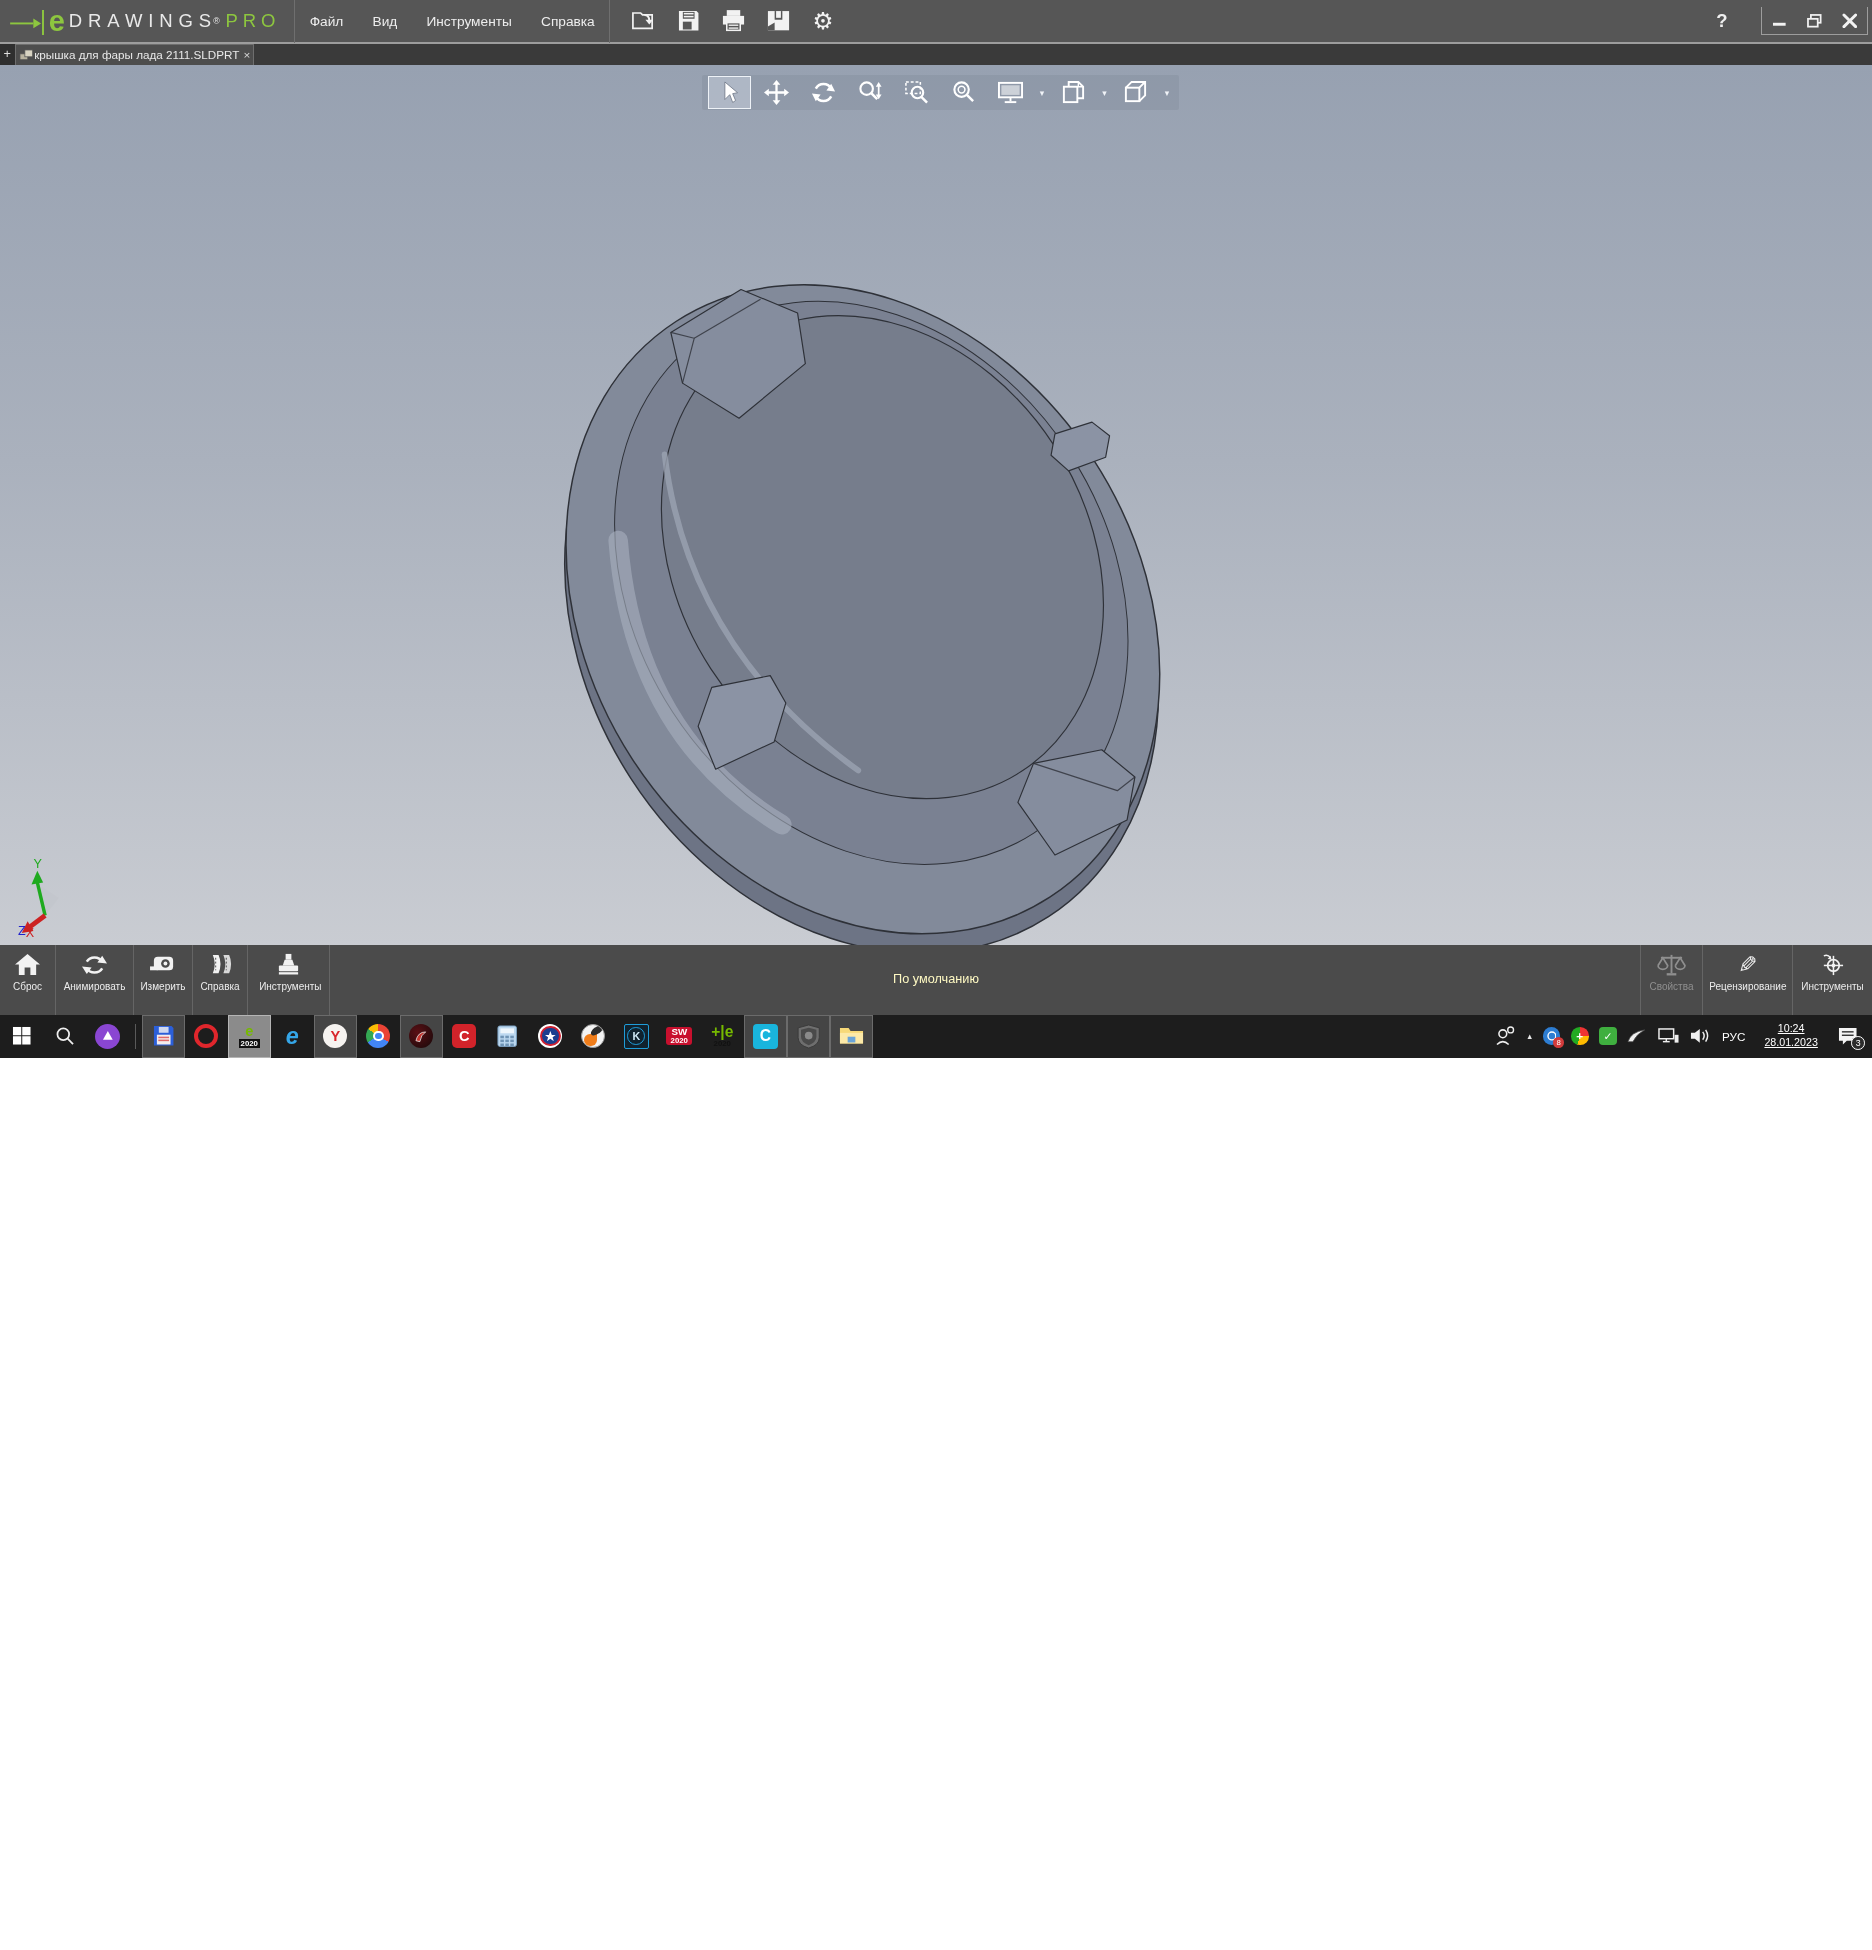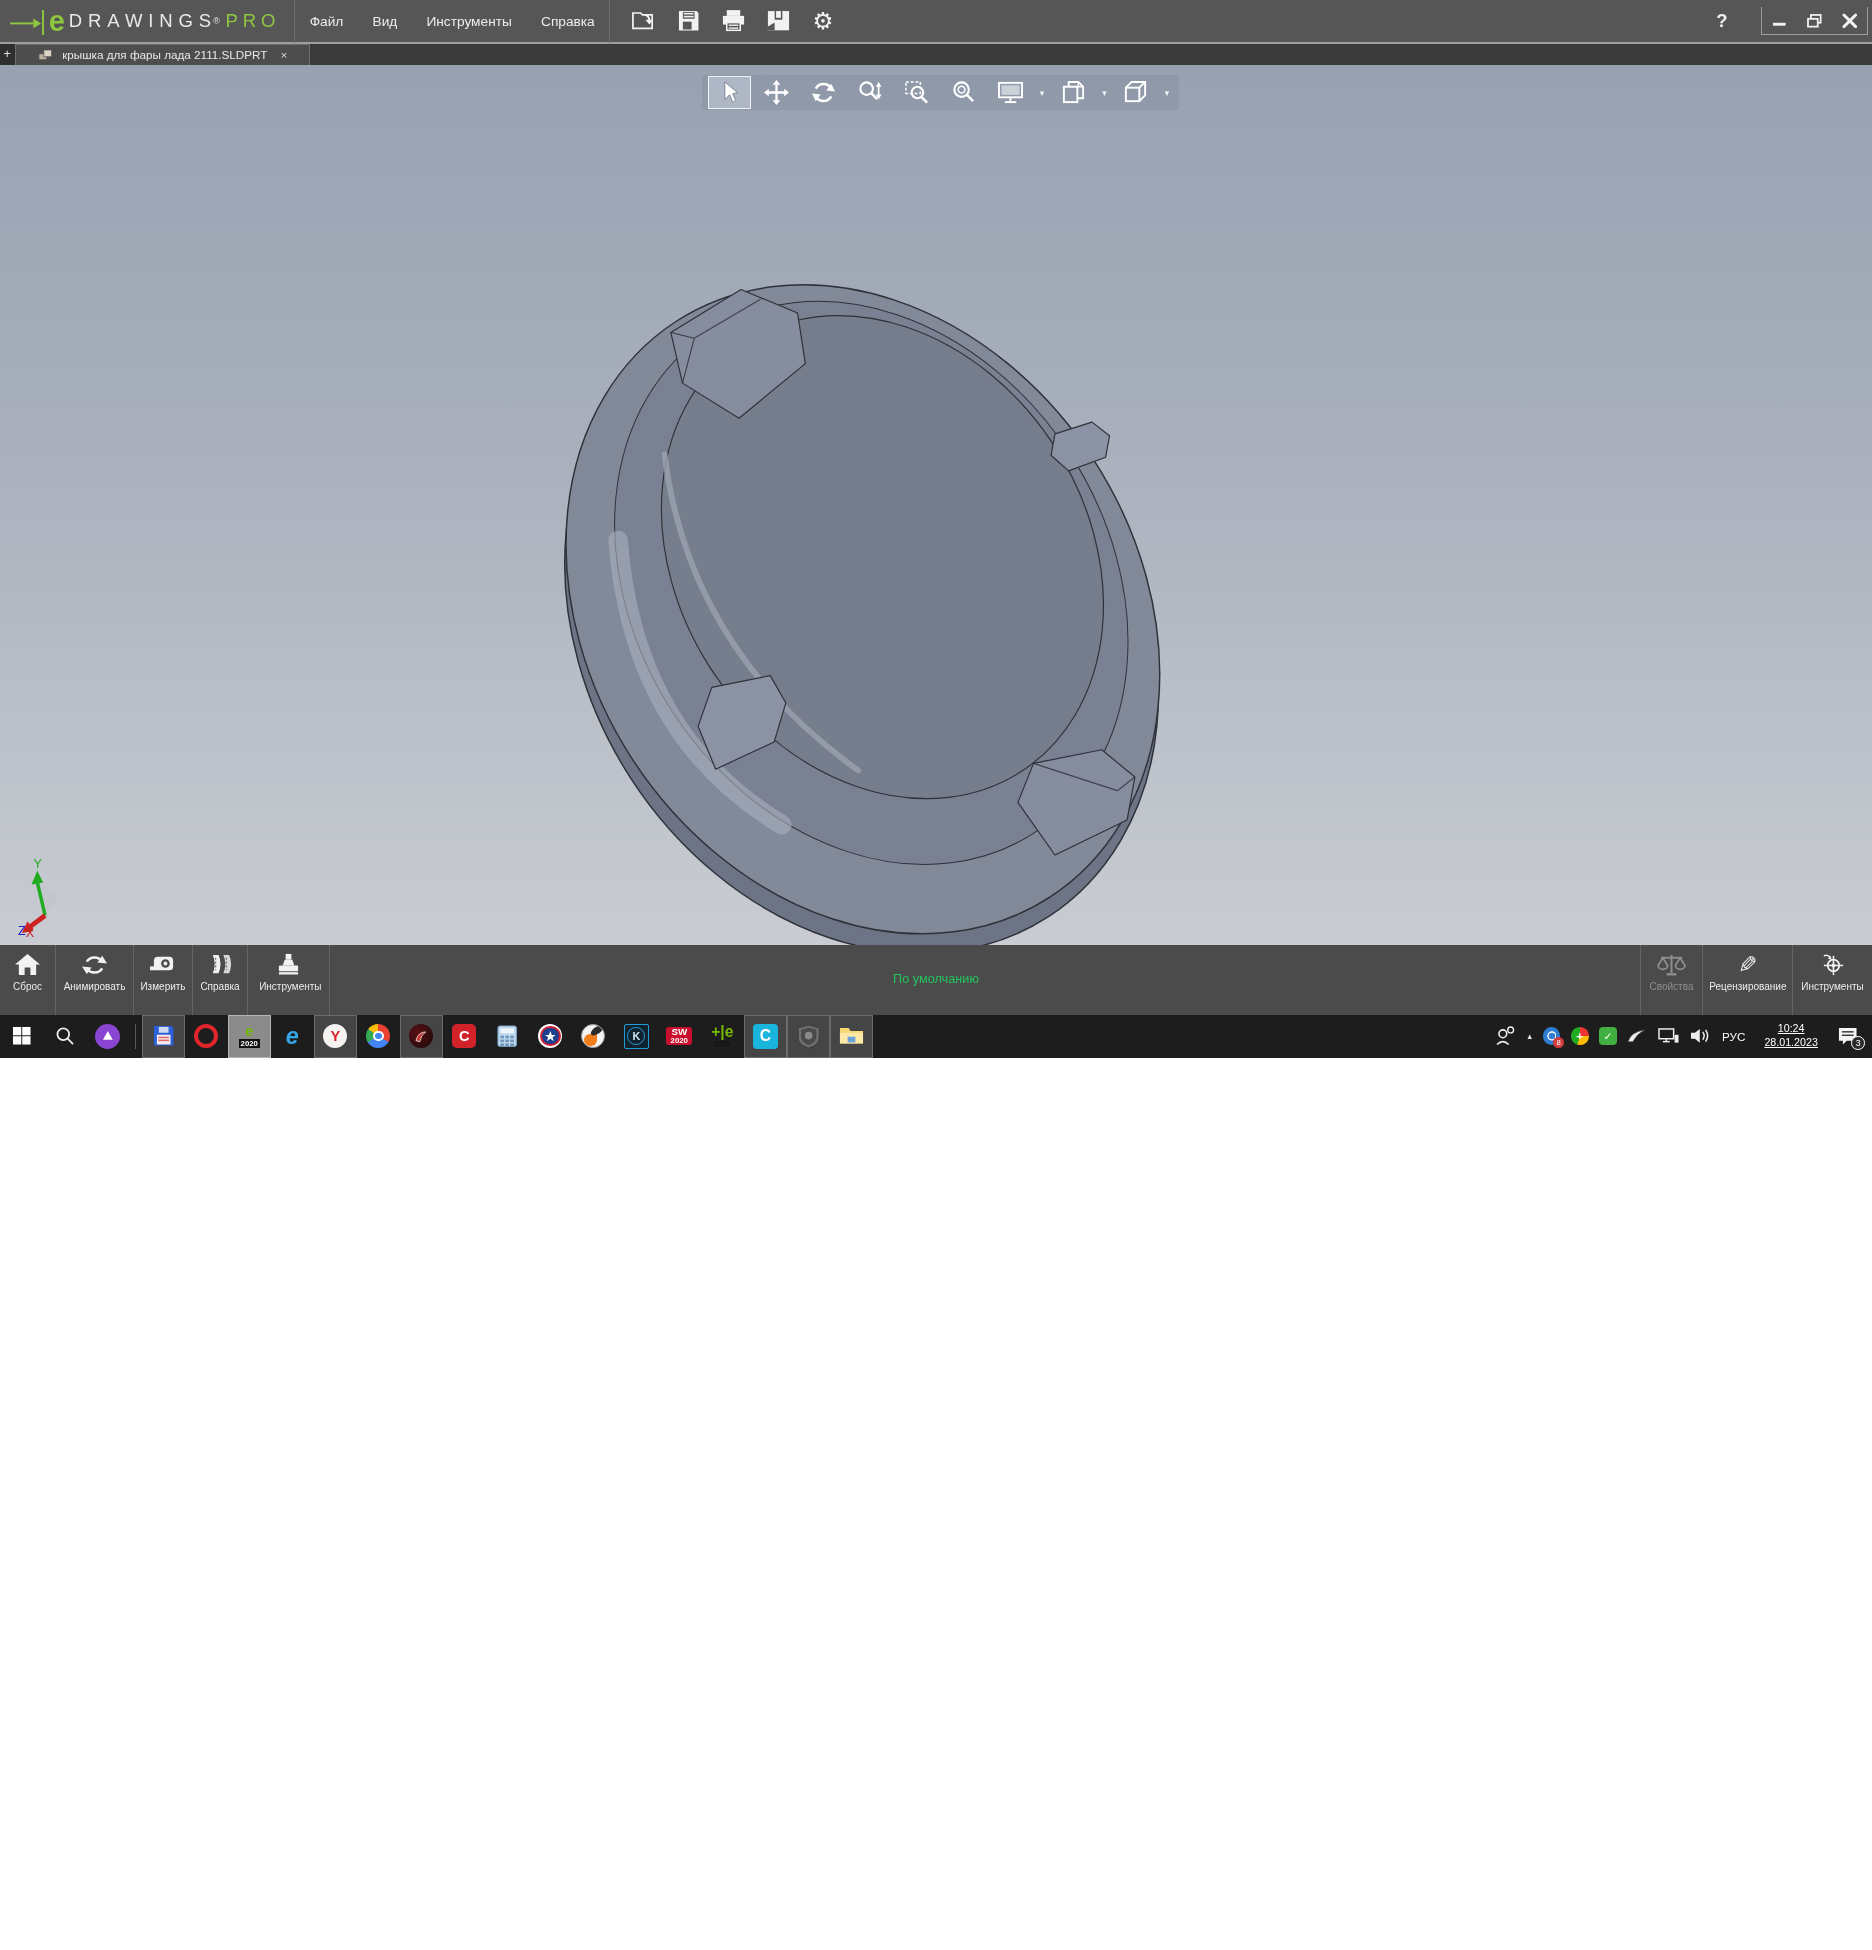--- a/index.html
+++ b/index.html
@@ -24,21 +24,21 @@
   .tb-gear { font-size: 23.4px; color: #f2f2f2; }
   .tb-right { margin-left: auto; display: flex; align-items: center; padding-right: 3.9px; }
   .help-btn { font-size: 18.5px; font-weight: bold; color: #f0f0f0; width: 43px; text-align: center; }
   .win-controls { display: flex; border: 1px solid #9d9d9d; border-top: none; margin-left: 17.6px; }
   .win-btn { width: 35px; height: 27px; display: flex; align-items: center; justify-content: center; }
 
   
   .tabbar { height: 20.5px; background: #3a3a3a; display: flex; align-items: stretch; }
   .newtab-btn { width: 14.6px; display: flex; align-items: center; justify-content: center;
                 color: #e0e0e0; font-size: 12.7px; background: #2f2f2f; }
-  .doc-tab { display: flex; align-items: center; gap: 9px; padding: 0 22px; background: #4d4d4d;
+  .doc-tab { display: flex; align-items: center; gap: 0; padding: 0 3px; background: #4d4d4d;
              border: 1px solid #6e6e6e; border-bottom: none; font-size: 11.7px; color: #e8e8e8; }
   .doc-tab .tab-close { color: #d8d8d8; font-size: 11.7px; margin-left: 3.9px; }
 
   
   .viewport { position: relative; height: 880px; overflow: hidden;
               background: linear-gradient(180deg, #97a1b1 0%, #aab1bd 45%, #c9ccd2 100%); }
   .float-toolbar { position: absolute; left: 702px; top: 10.7px; height: 35px; display: flex;
                    align-items: center; gap: 3.9px; padding: 0 5.9px; background: rgba(105,115,130,0.18);
                    border-radius: 2px; }
   .vt-tool { width: 43px; height: 33px; display: flex; align-items: center; justify-content: center; }
@@ -50,21 +50,21 @@
   .statusbar { height: 70px; background: #4b4b4b; display: flex; position: relative; color: #ececec; }
   .sb-btn { display: flex; flex-direction: column; align-items: center; padding-top: 4.9px;
             border-right: 1px solid #656565; }
   .sb-btn.no-sep { border-right: none; }
   .sb-btn .sb-ico { height: 31px; display: flex; align-items: center; justify-content: center; }
   .sb-label { font-size: 10px; line-height: 1.15; text-align: right; margin-top: 1px; }
   .sb-right { margin-left: auto; display: flex; }
   .sb-right .sb-btn { border-right: none; border-left: 1px solid #656565; }
   .sb-btn.disabled { color: #8f8f8f; }
   .sb-center { position: absolute; left: 50%; top: 27px; transform: translateX(-50%);
-               font-size: 12.7px; color: #22c55e; }
+               font-size: 12.7px; color: #fef9c3; }
   .brk { word-break: break-all; }
 
   
   .taskbar { height: 43px; background: #1d1d1d; display: flex; align-items: stretch; color: #fff; }
   .tk-cell { width: 43px; display: flex; align-items: center; justify-content: center; }
   .tk-cell.boxed { background: #454545; box-shadow: inset 0 0 0 1px #6b6b6b; }
   .tk-cell.active-light { background: #8b8b8b; box-shadow: inset 0 0 0 1px #b5b5b5; }
   .tk-sep { width: 1px; background: #5a5a5a; height: 25px; align-self: center; margin: 0 5.9px; }
   .badge-app { position: relative; }
   .circle-ico { border-radius: 50%; display: flex; align-items: center; justify-content: center; }

